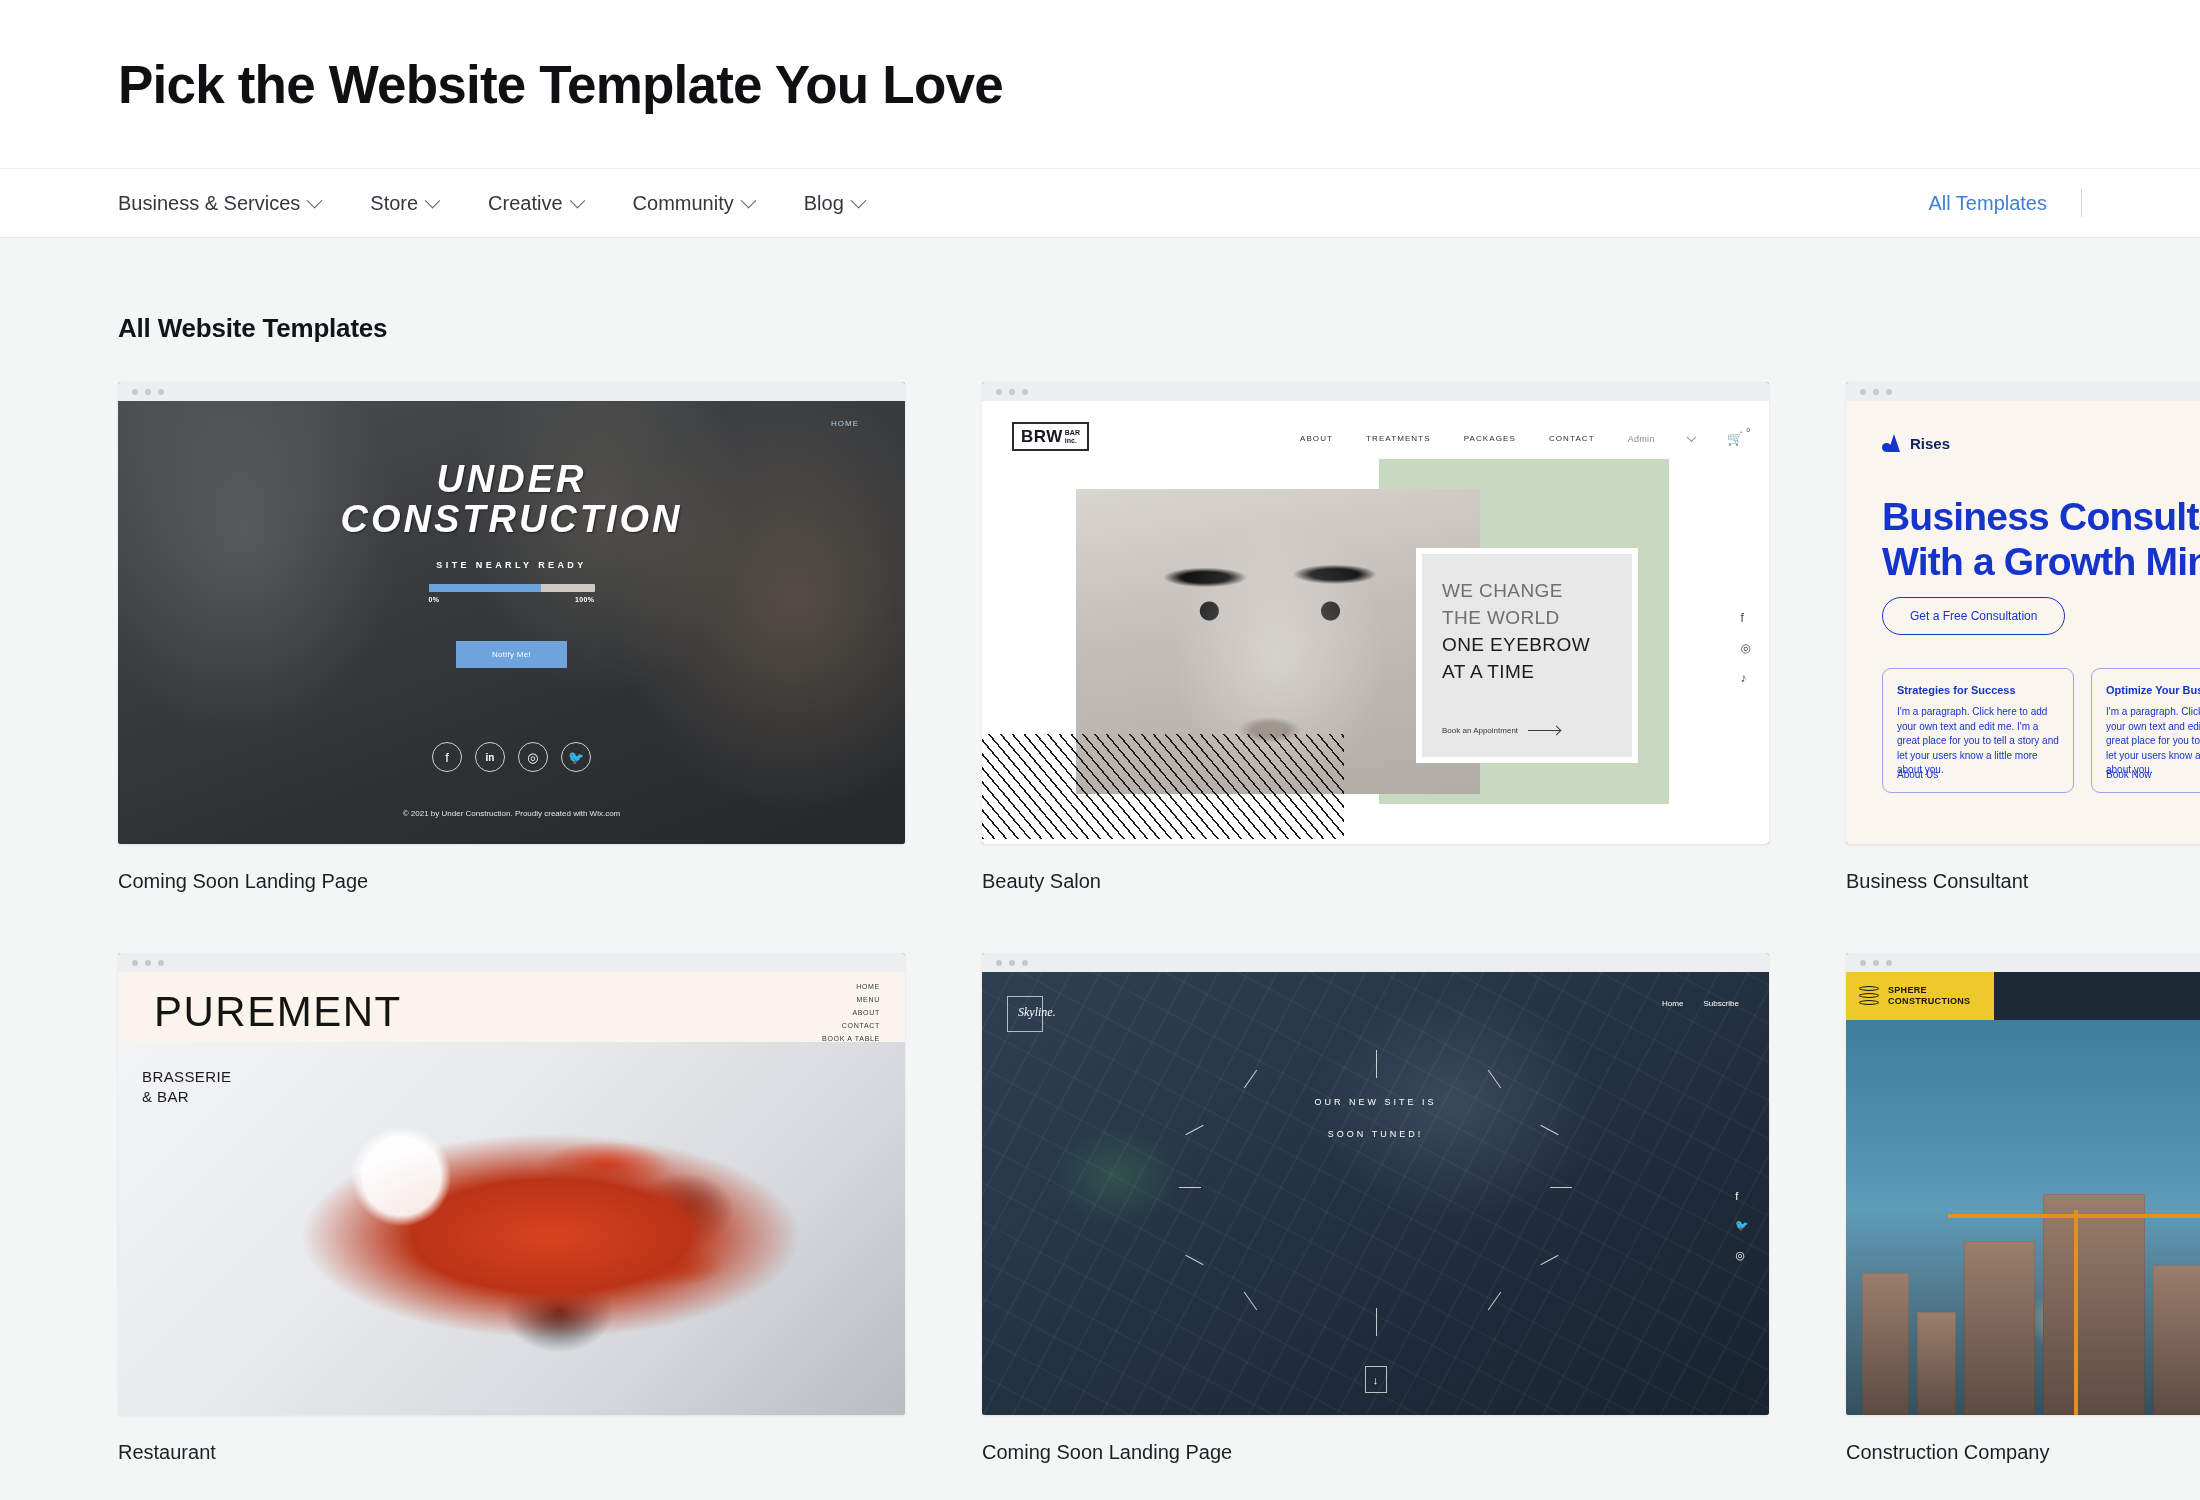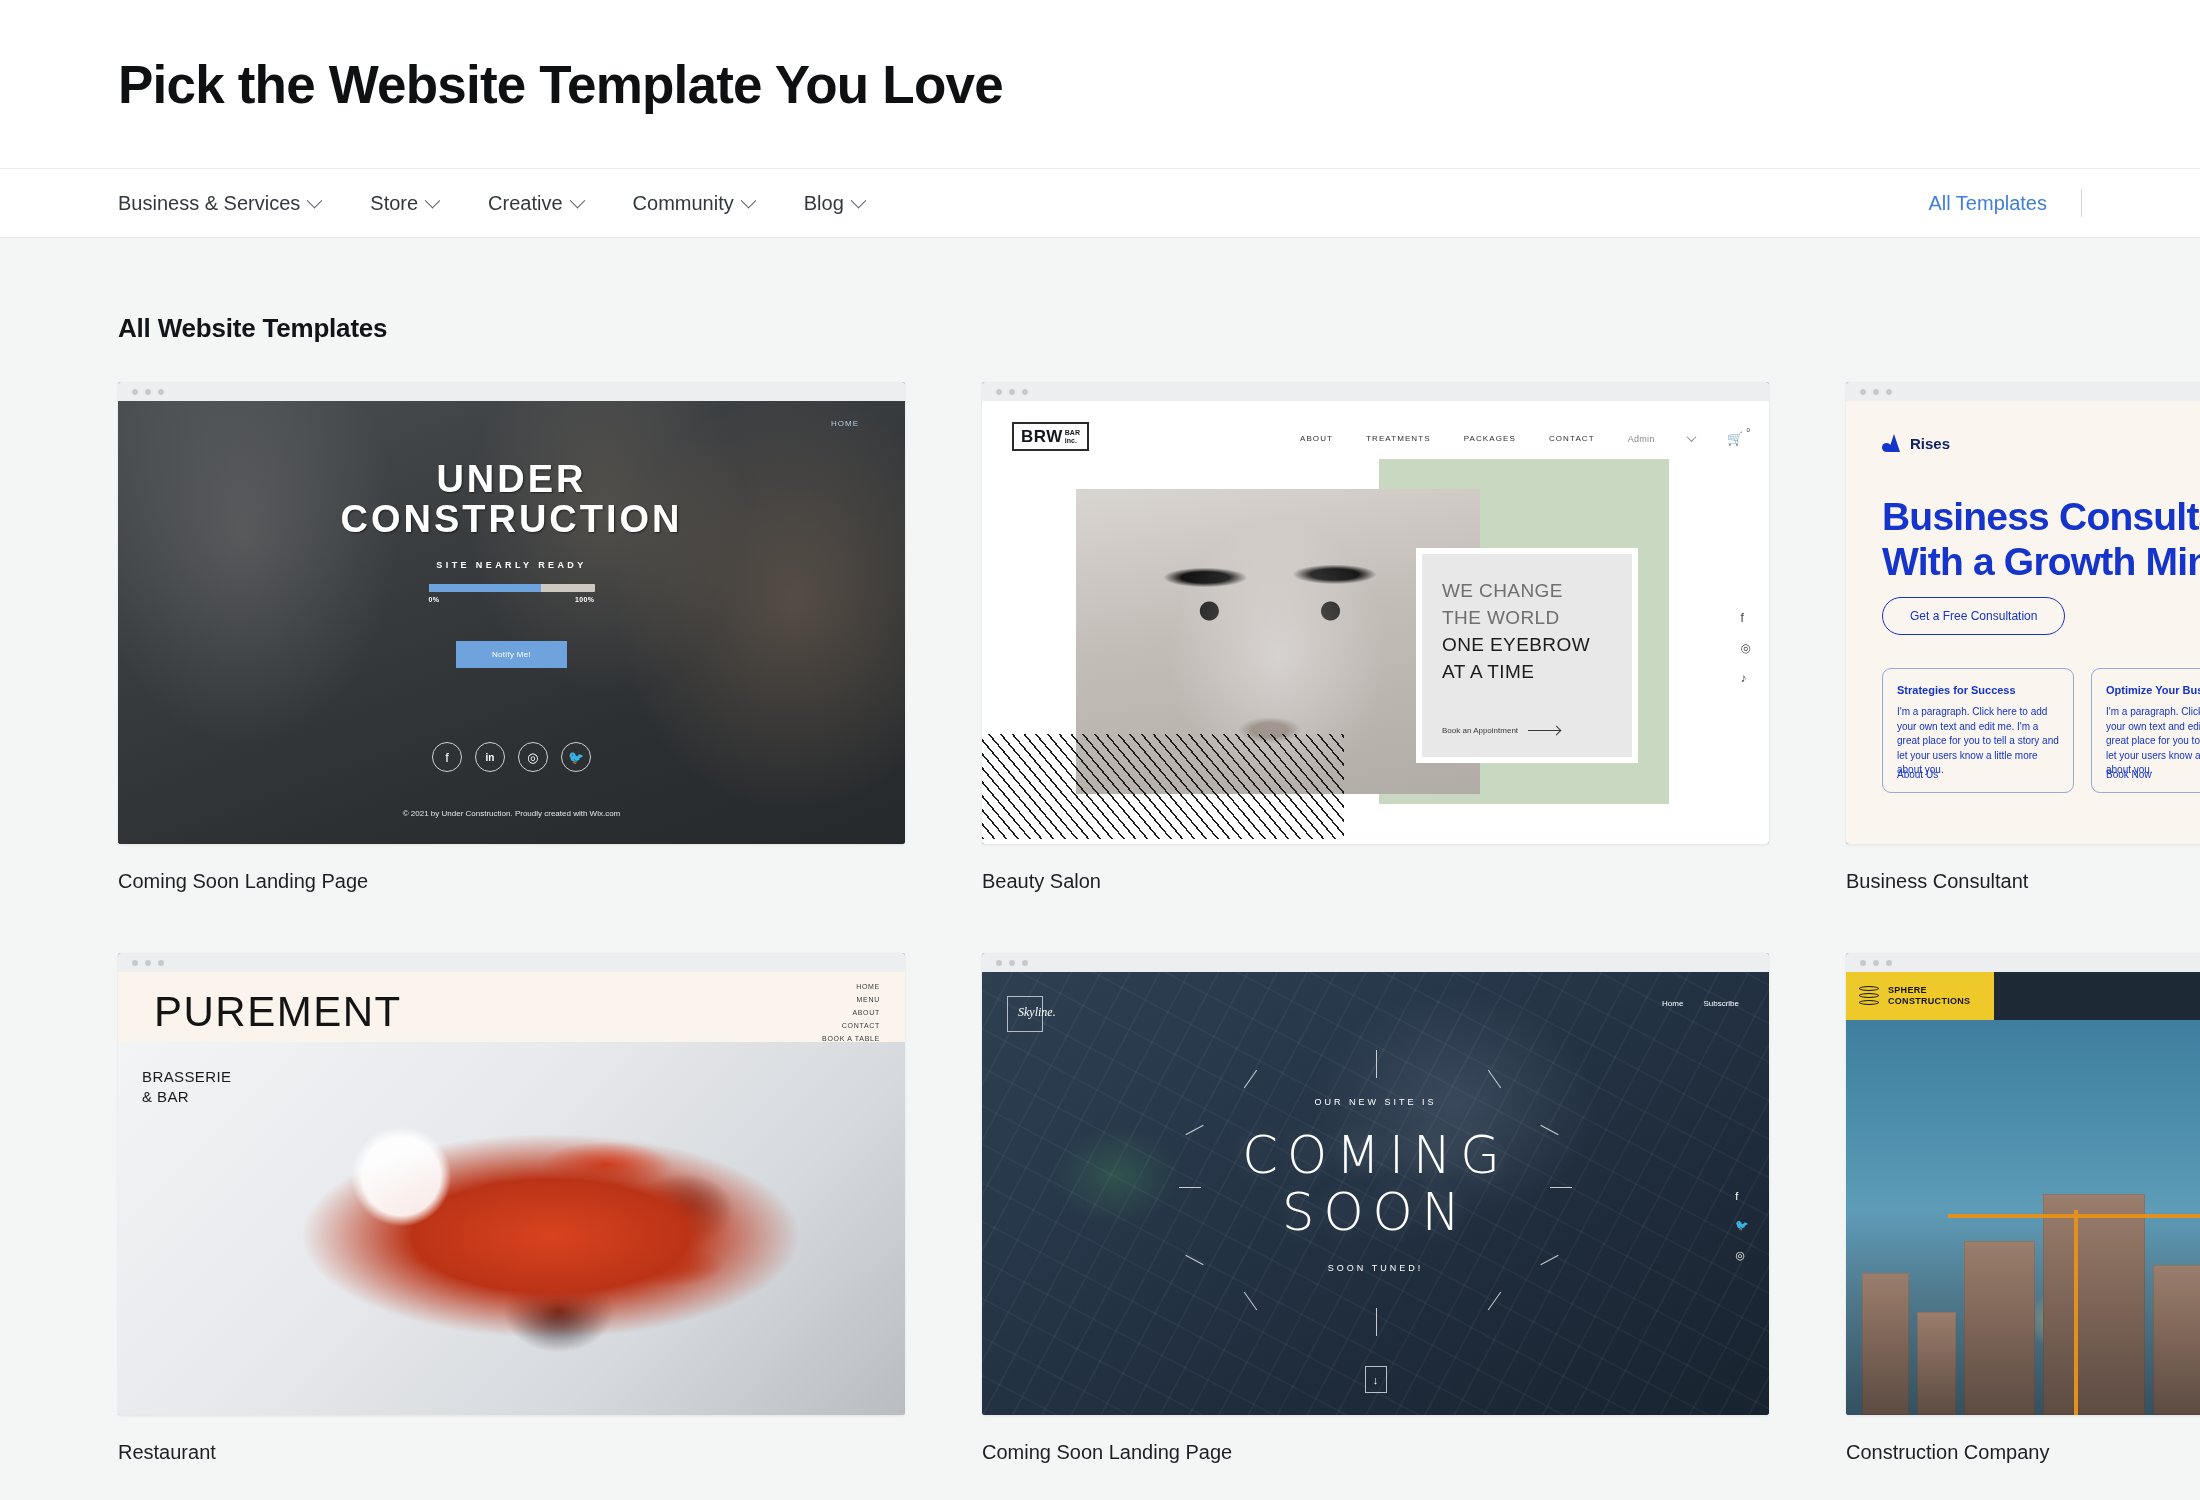--- a/index.html
+++ b/index.html
@@ -108,20 +108,21 @@
   }
   .uc-center {
     position: absolute; top: 58px; left: 0; right: 0;
     display: flex; flex-direction: column; align-items: center;
   }
   .uc-h1 {
     font-size: 38px; font-weight: bold; line-height: 1.06;
     letter-spacing: 3px; text-align: center;
     text-shadow: 1px 1px 2px rgba(0,0,0,.55);
     font-family: "Liberation Sans Narrow", "Liberation Sans", sans-serif;
+    font-style: italic;
   }
   .uc-sub {
     font-size: 9px; letter-spacing: 3.4px; margin-top: 20px; font-weight: bold;
   }
   .uc-barwrap { width: 166px; margin-top: 14px; }
   .uc-bar { height: 8px; background: #cfc8c0; border-radius: 1px; overflow: hidden; }
   .uc-bar > i { display: block; height: 100%; width: 68%; background: #6fa3dd; }
   .uc-barlabels {
     display: flex; justify-content: space-between;
     font-size: 7px; margin-top: 4px; font-weight: bold; letter-spacing: .4px;
@@ -535,24 +536,20 @@
             <div class="sk-tick" style="left:72%;top:148px;width:1px;height:20px;transform:rotate(-62deg);"></div>
             <div class="sk-tick" style="left:25%;top:215px;width:22px;height:1px;"></div>
             <div class="sk-tick" style="right:25%;top:215px;width:22px;height:1px;"></div>
             <div class="sk-tick" style="left:27%;top:278px;width:1px;height:20px;transform:rotate(-62deg);"></div>
             <div class="sk-tick" style="left:72%;top:278px;width:1px;height:20px;transform:rotate(62deg);"></div>
             <div class="sk-tick" style="left:34%;top:318px;width:1px;height:22px;transform:rotate(-35deg);"></div>
             <div class="sk-tick" style="left:65%;top:318px;width:1px;height:22px;transform:rotate(35deg);"></div>
             <div class="sk-tick" style="left:50%;top:336px;width:1px;height:28px;"></div>
             <div class="sk-center">
               <div class="sk-pre">OUR NEW SITE IS</div>
-              <div class="sk-big">
-                <div>COMING</div>
-                <div>SOON</div>
-              </div>
               <div class="sk-post">SOON TUNED!</div>
             </div>
             <div class="sk-socials">
               <span>f</span>
               <span>🐦</span>
               <span>◎</span>
             </div>
             <div class="sk-down">↓</div>
           </div>
         </div>

